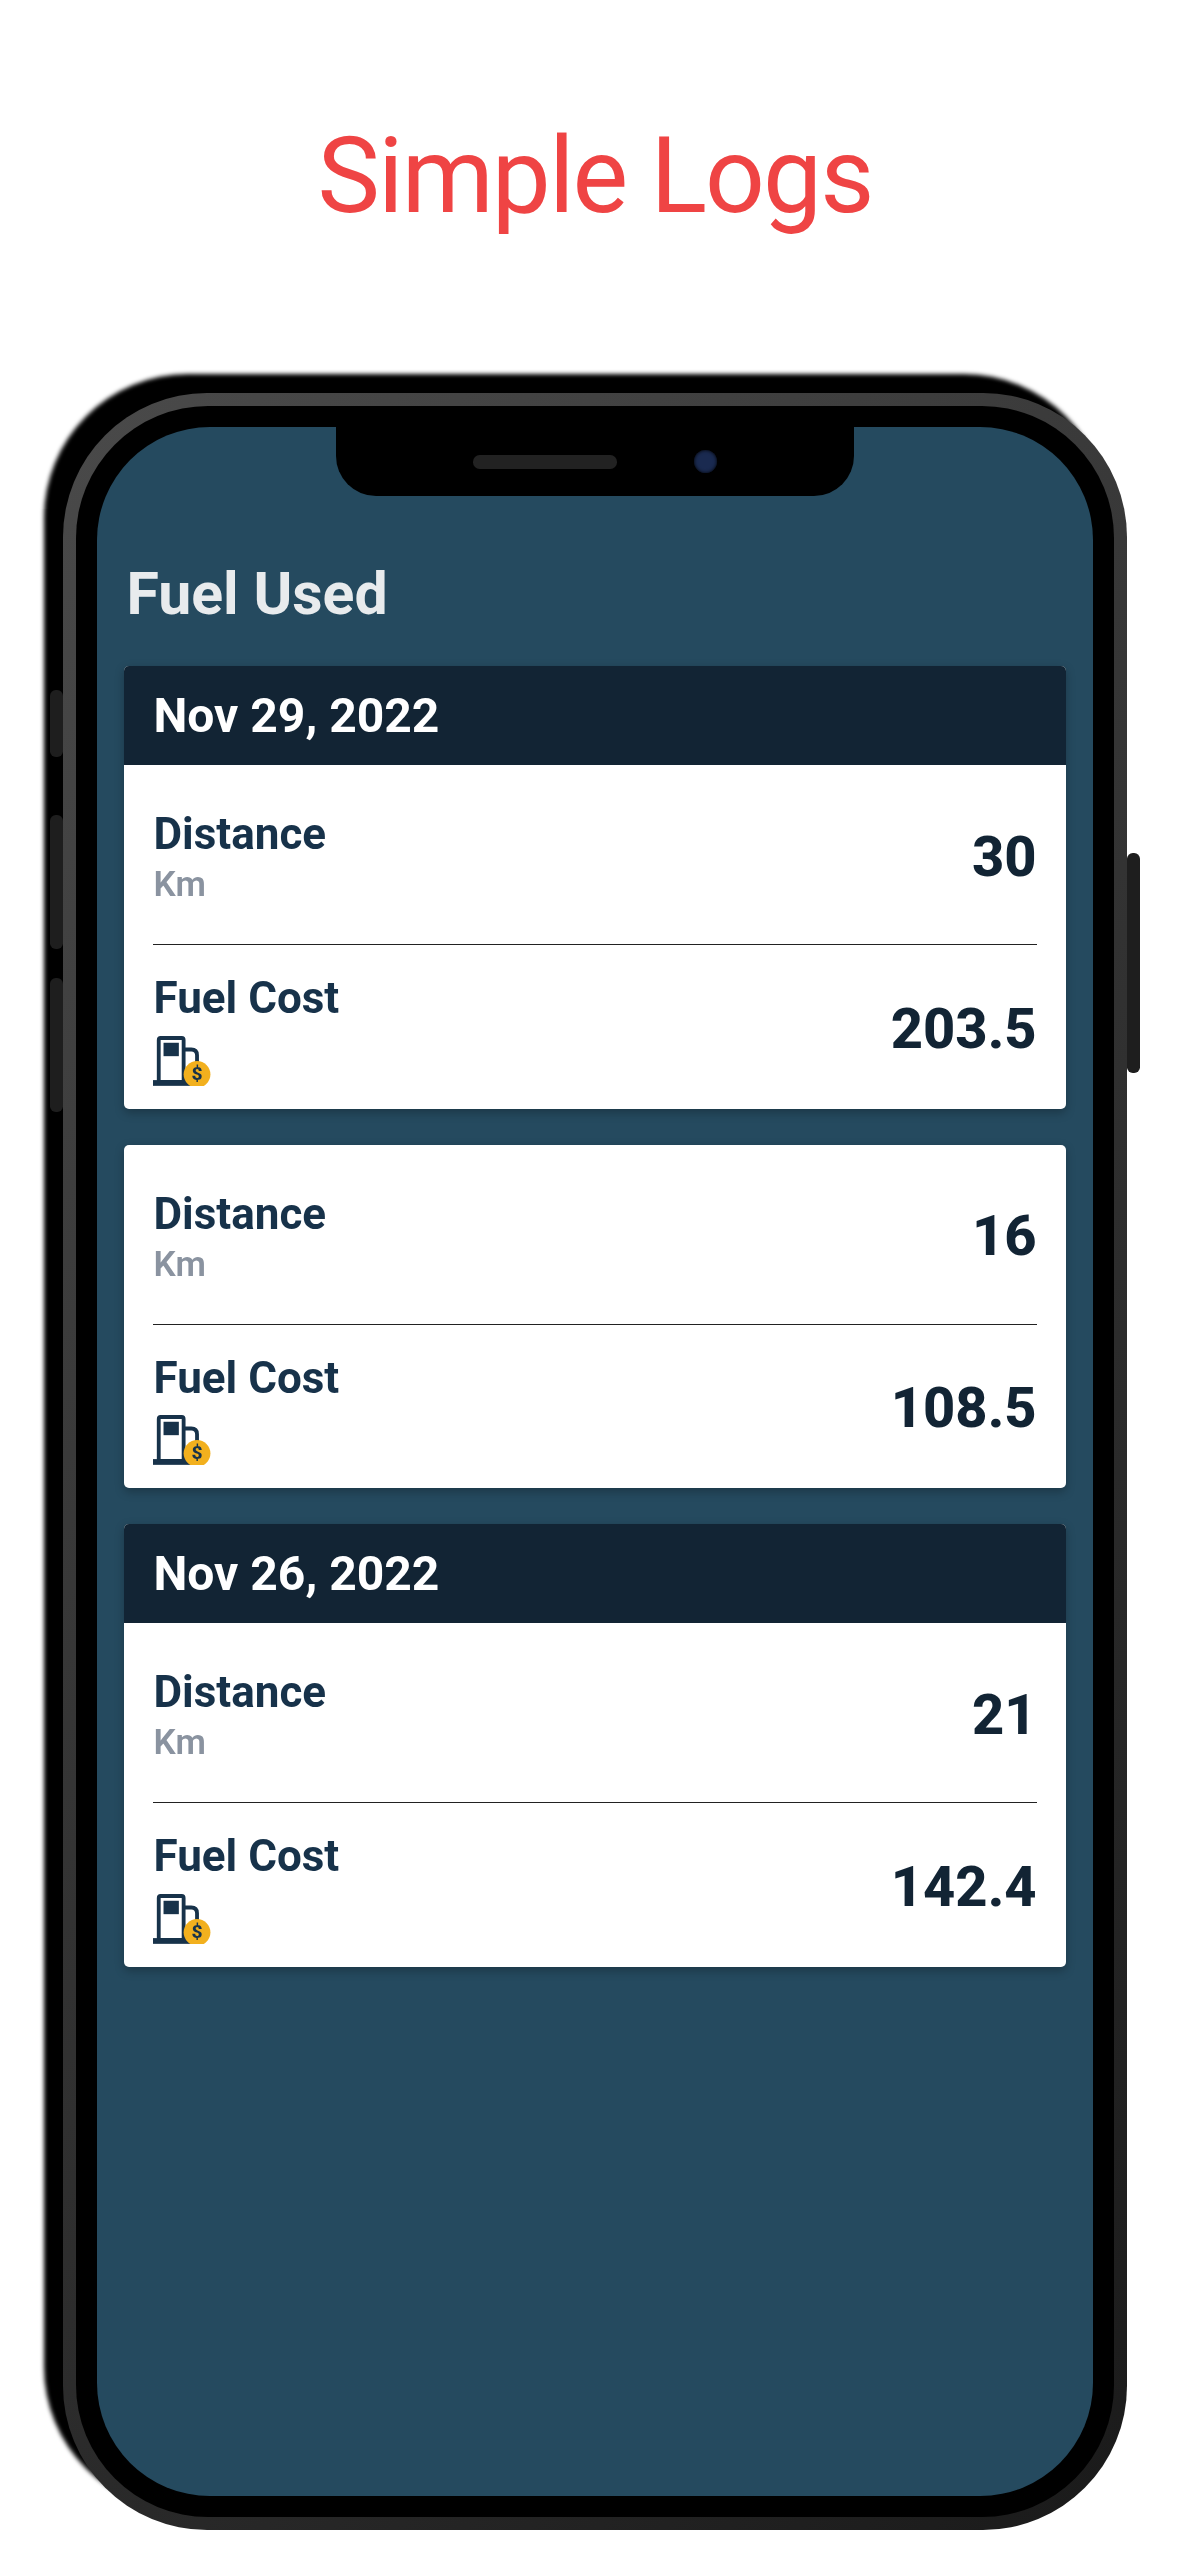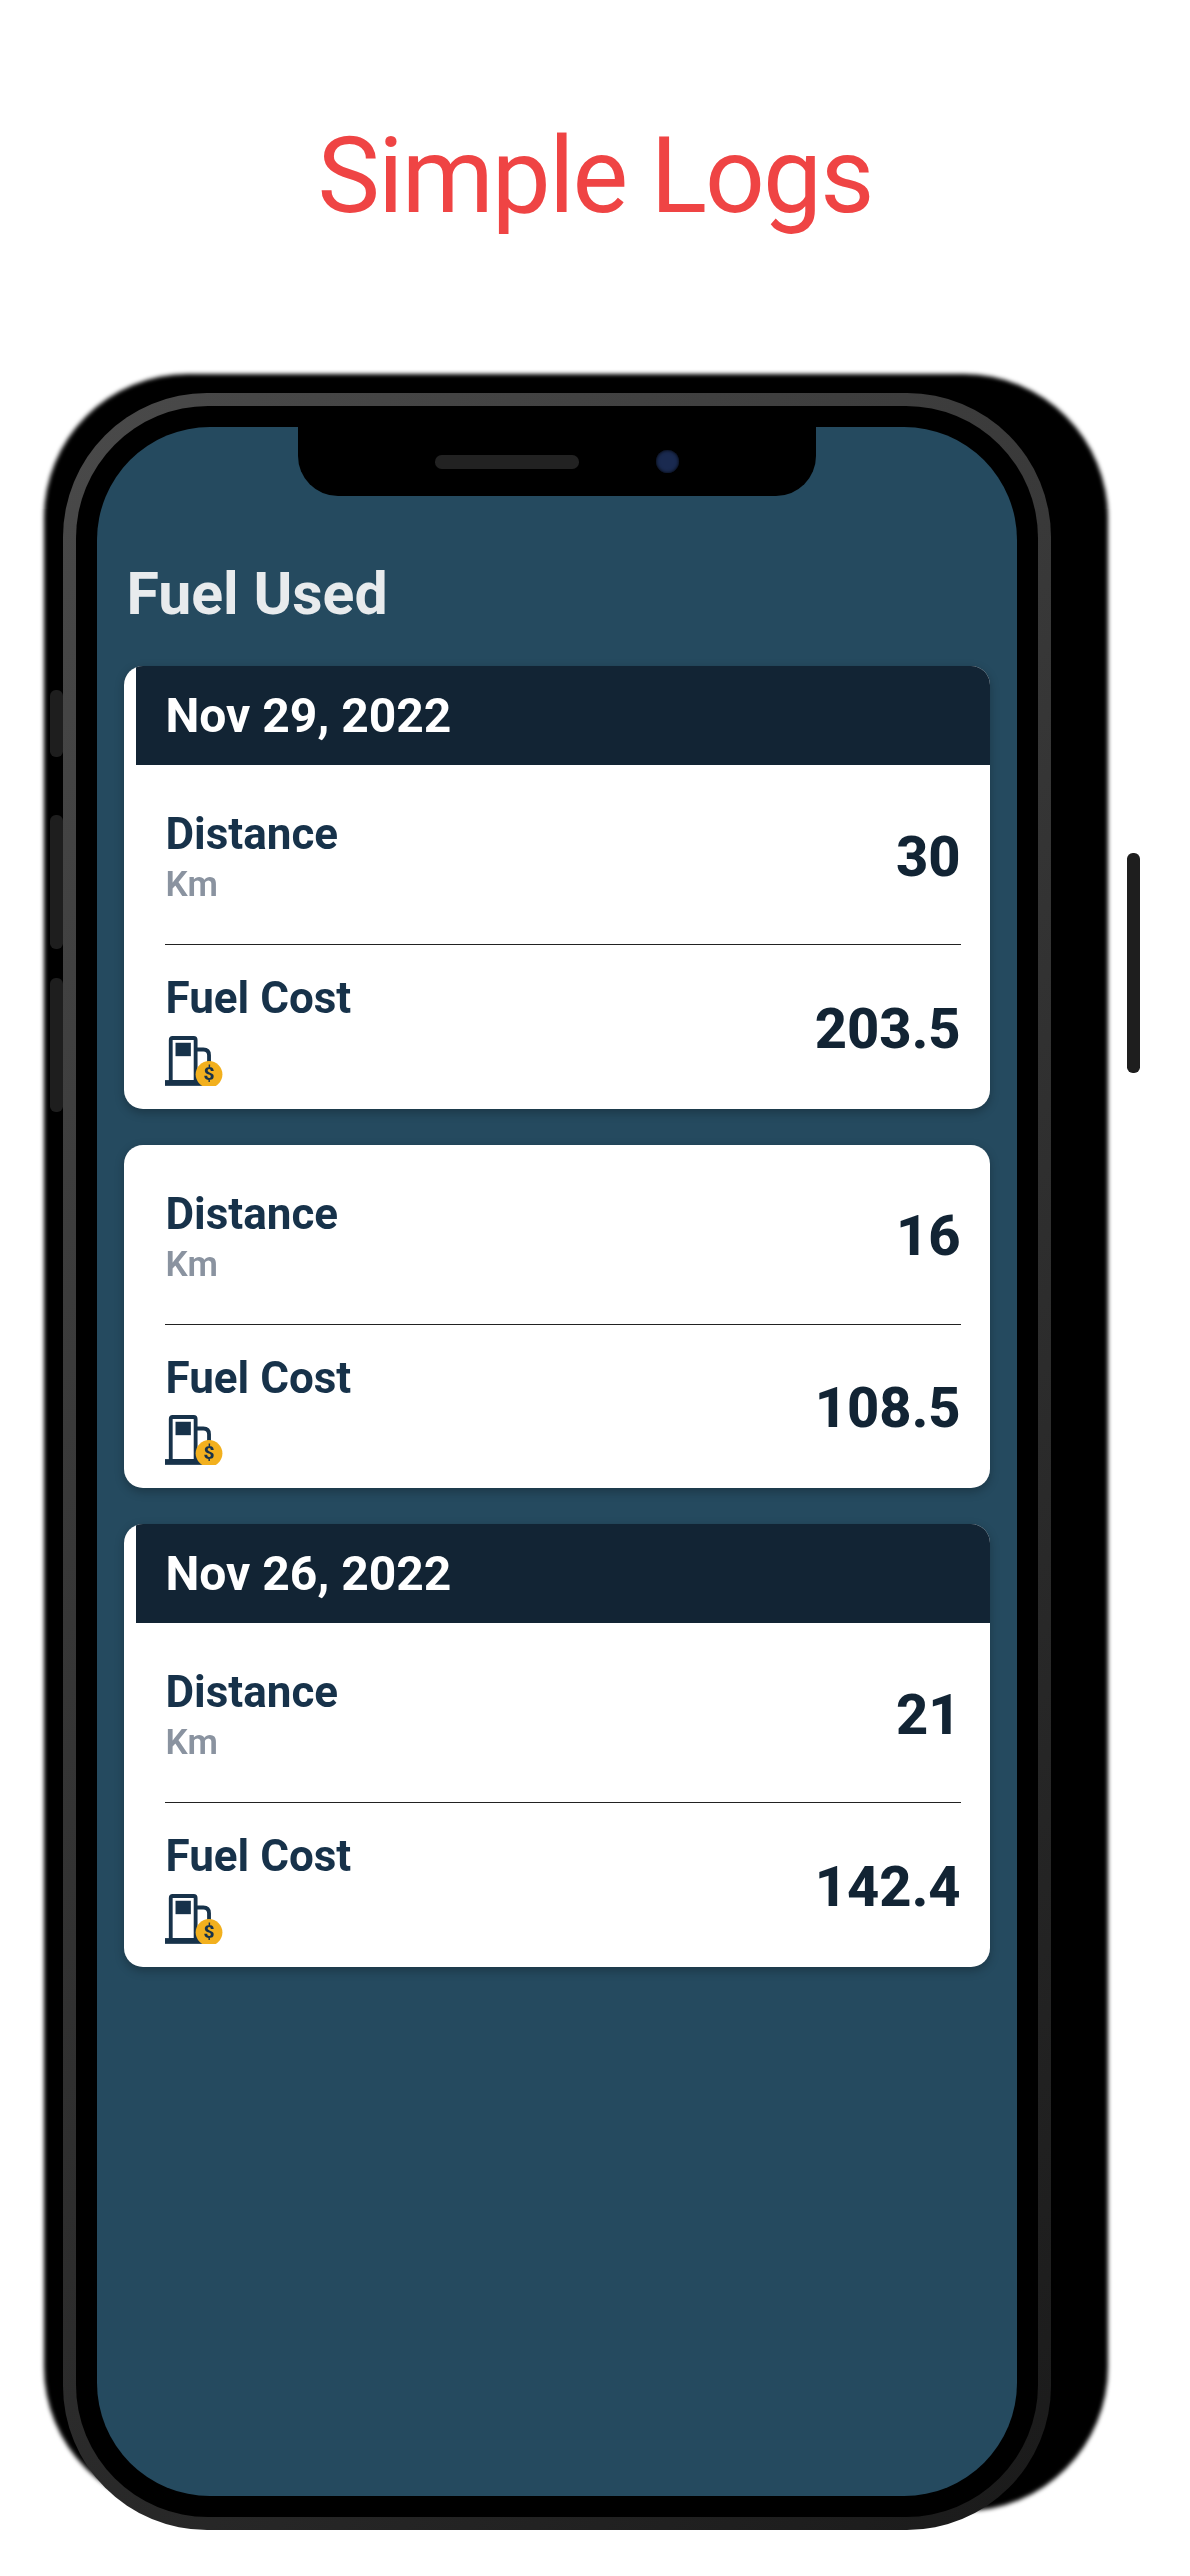--- a/index.html
+++ b/index.html
@@ -32,21 +32,21 @@
     position: absolute;
     left: -19px; top: -19px;
     width: 1064px; height: 2137px;
     background: #000;
     border-radius: 144px;
     filter: blur(1.9px);
   }
   .phone-outer {
     position: absolute;
     left: 0; top: 0;
-    width: 988px; height: 2137px;
+    width: 1064px; height: 2137px;
     background: linear-gradient(135deg,#4a4a4a,#1a1a1a);
     border-radius: 144px;
     padding: 13.4px;
   }
   .phone-mid {
     width: 100%; height: 100%;
     background: #000;
     border-radius: 132px;
     padding: 13.4px;
   }
@@ -125,24 +125,23 @@
 
   .log-list {
     display: flex;
     flex-direction: column;
     gap: 36px;
     padding: 0 27px;
   }
 
   .log-card {
     background: #fff;
-    border-radius: 19px;
+    border-radius: 5px;
     overflow: hidden;
     box-shadow: 0 3.8px 9.6px rgba(0,0,0,0.25);
-    padding-left: 12px;
   }
   .log-date {
     background: #122434;
     color: #fff;
     font-size: 48px;
     font-weight: 700;
     padding: 21px 29px;
   }
   .log-body {
     padding: 0 29px;

